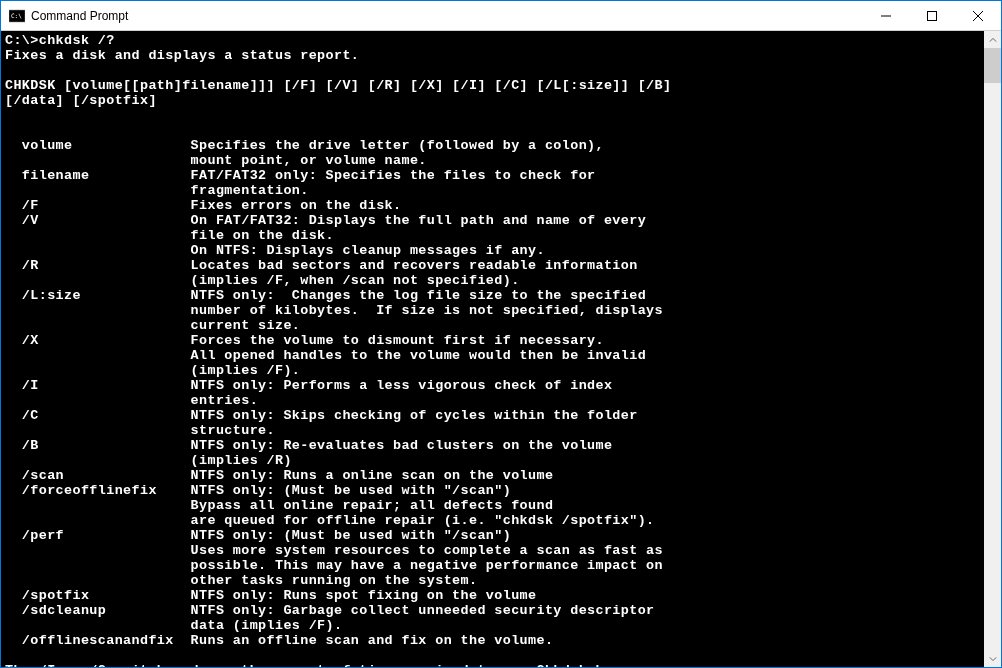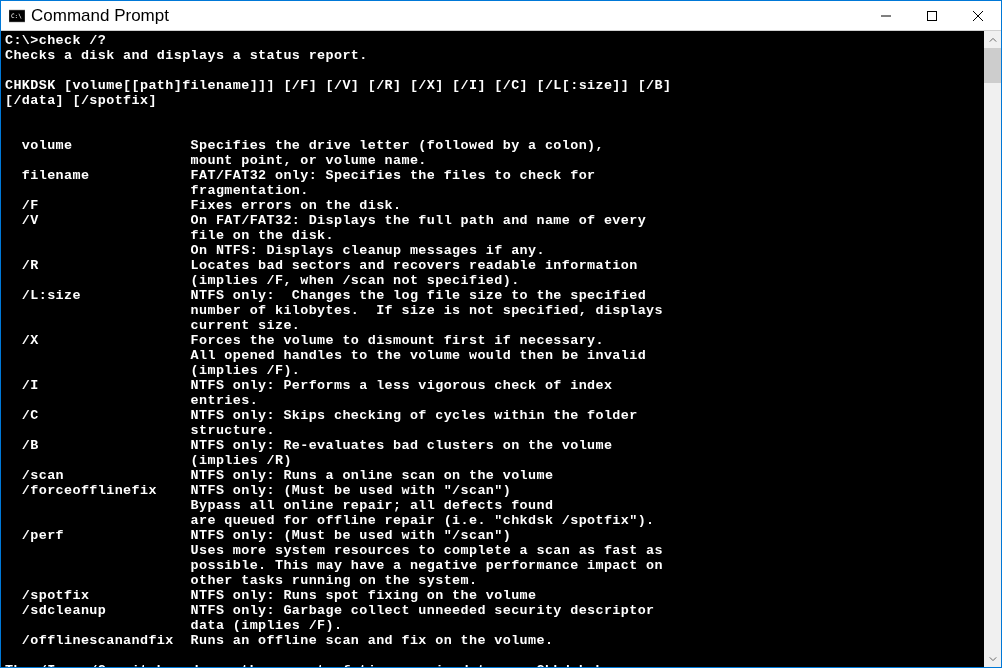--- a/index.html
+++ b/index.html
@@ -21,21 +21,21 @@
     .titlebar-icon {
       width: 16px;
       height: 16px;
       margin: 0 6px 0 8px;
       display: flex;
       align-items: center;
       justify-content: center;
     }
     .titlebar-icon svg { width: 16px; height: 16px; }
     .titlebar-title {
-      font-size: 17px;
+      font-size: 12px;
       color: #000;
       flex: 0 0 auto;
     }
     .titlebar-spacer { flex: 1; }
     .window-controls { display: flex; height: 100%; }
     .win-btn {
       width: 46px;
       height: 100%;
       display: flex;
       align-items: center;
@@ -119,21 +119,21 @@
     <div class="win-btn close">
       <svg viewBox="0 0 10 10">
           <line x1="0" y1="0" x2="10" y2="10" stroke="#000" stroke-width="1"></line>
           <line x1="10" y1="0" x2="0" y2="10" stroke="#000" stroke-width="1"></line>
         </svg>
     </div>
   </div>
 </div>
 
 <div class="console-area">
-  <div class="console"><span class="prompt-line"><span>C:\&gt;</span><span>check /?</span></span><span>Checks a disk and displays a status report.</span>
+  <div class="console"><span class="prompt-line"><span>C:\&gt;</span><span>chkdsk /?</span></span><span>Fixes a disk and displays a status report.</span>
 
 <span>CHKDSK [volume[[path]filename]]] [/F] [/V] [/R] [/X] [/I] [/C] [/L[:size]] [/B]</span>
 <span>[/data] [/spotfix]</span>
 
 
 <div id="params-container" style="white-space: pre;">  volume              Specifies the drive letter (followed by a colon),
                       mount point, or volume name.
   filename            FAT/FAT32 only: Specifies the files to check for
                       fragmentation.
   /F                  Fixes errors on the disk.

